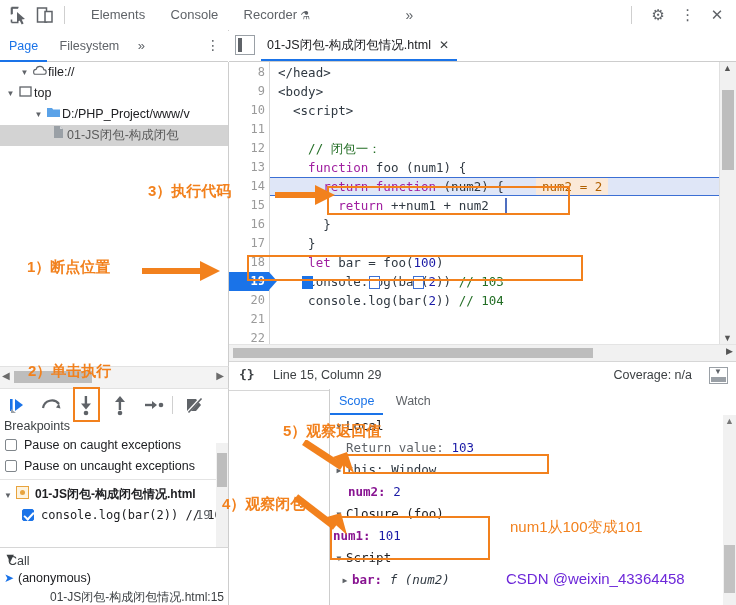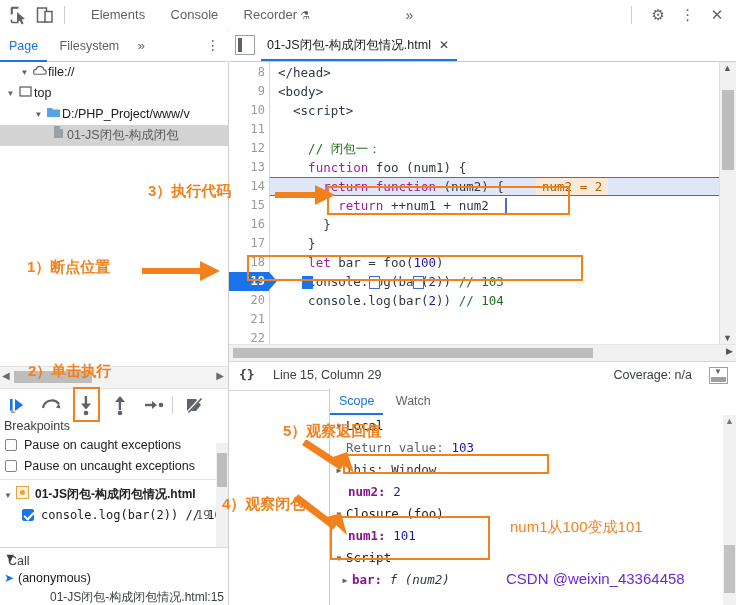--- a/index.html
+++ b/index.html
@@ -385,21 +385,21 @@
       <span class="tri r">▶</span><span class="sval-plain">this:</span>
       <span class="sval-plain">Window</span>
     </div>
     <div class="srow" style="padding-left:18px">
       <span class="sname">num2:</span>
       <span class="sval">2</span>
     </div>
     <div class="srow" style="padding-left:2px">
       <span class="tri">▼</span><span>Closure (foo)</span>
     </div>
-    <div class="srow" style="padding-left:18px">
+    <div class="srow" style="padding-left:3px">
       <span class="sname">num1:</span>
       <span class="sval">101</span>
     </div>
     <div class="srow" style="padding-left:2px">
       <span class="tri">▼</span><span>Script</span>
     </div>
     <div class="srow" style="padding-left:8px">
       <span class="tri r">▶</span><span class="sname">bar:</span>
       <span class="sfunc">f (num2)</span>
     </div>

